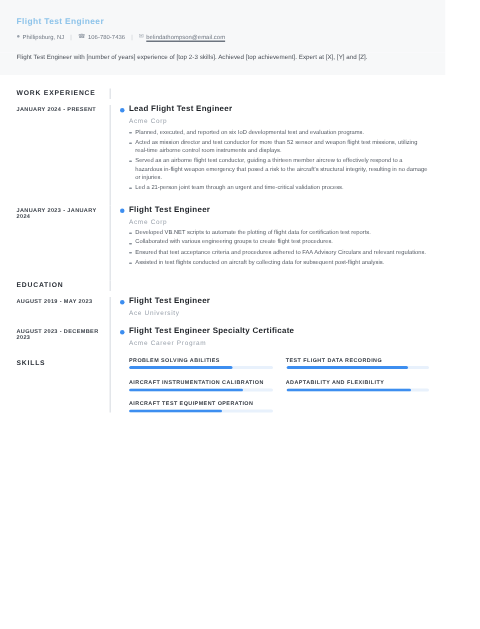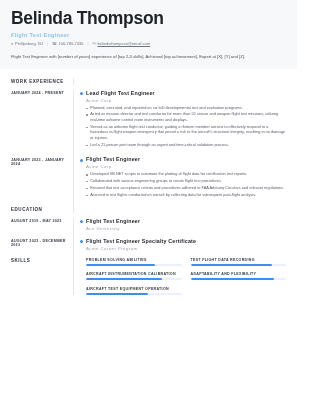--- a/index.html
+++ b/index.html
@@ -160,21 +160,20 @@
     background: #3d8ef0;
     border-radius: 1px;
   }
 </style>
 </head>
 <body>
 
 <div class="page">
 
   <div class="header">
-    <div class="name">Belinda Thompson</div>
     <div class="role">Flight Test Engineer</div>
     <div class="contact">
       <span class="ci">
         <span class="glyph">●</span>
         <span>Phillipsburg, NJ</span>
       </span>
       <span class="sep">|</span>
       <span class="ci">
         <span class="glyph">☎</span>
         <span>106-780-7436</span>

